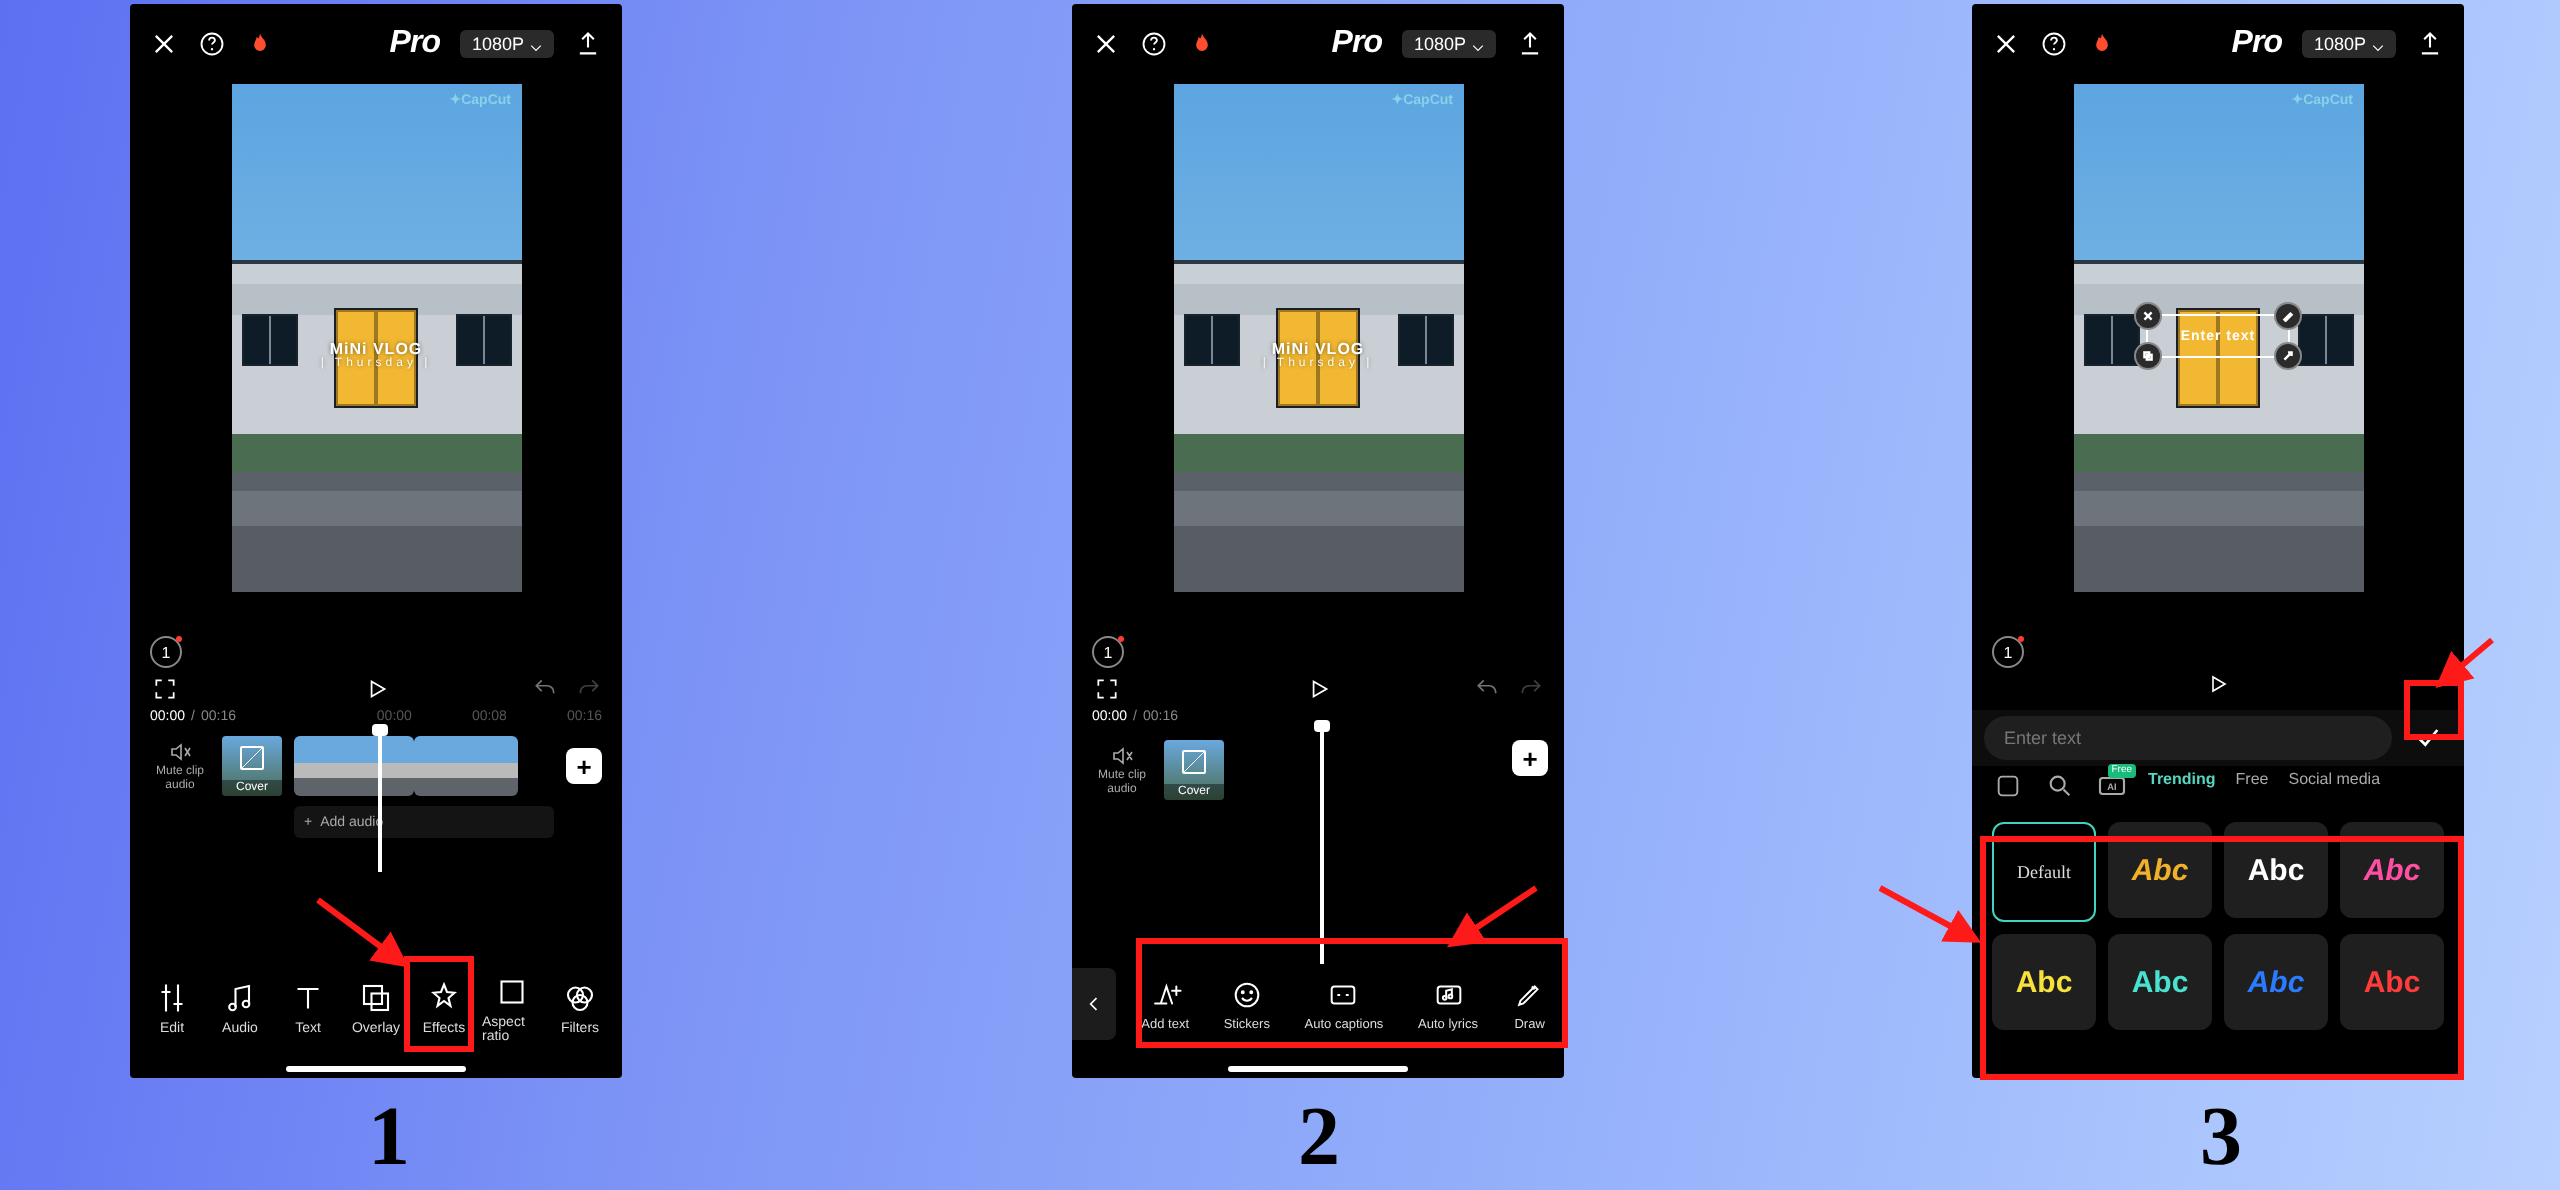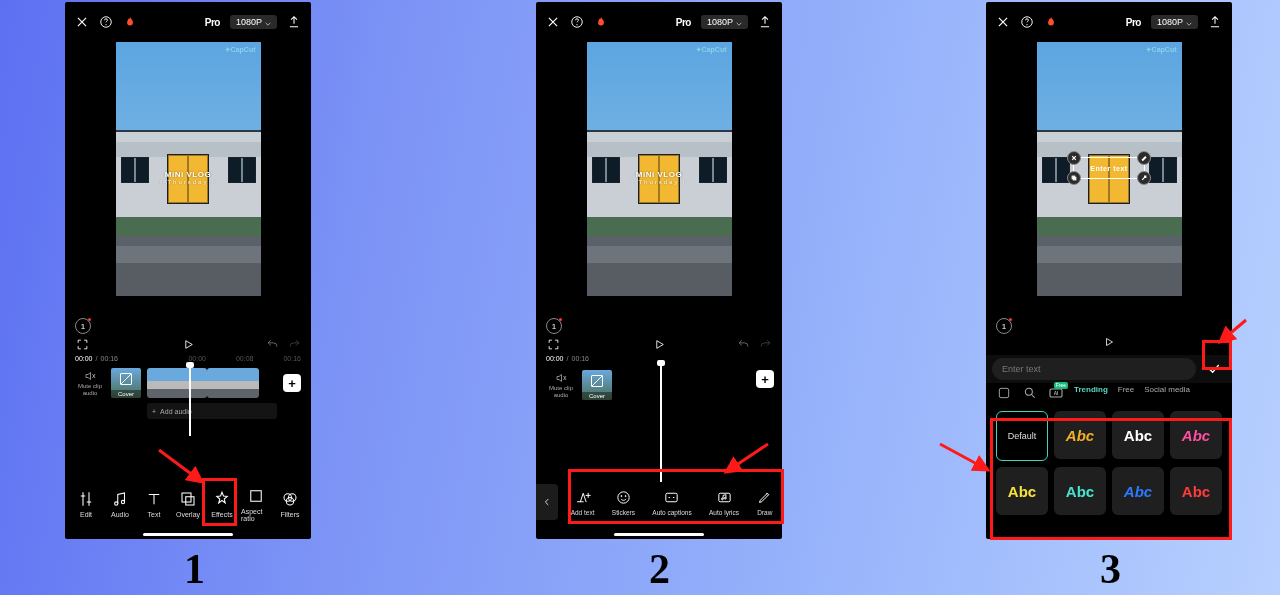--- a/index.html
+++ b/index.html
@@ -23,21 +23,21 @@
   }
   .n1{left:184px;}
   .n2{left:649px;}
   .n3{left:1100px;}
 
   
   .topbar{height:40px;display:flex;align-items:center;padding:0 10px;gap:10px;}
   .topbar .sp{flex:1;}
   .ico{width:14px;height:14px;display:flex;align-items:center;justify-content:center;color:#fff;}
   .flame{color:#ff4d2d;font-size:15px;}
-  .pro{font-weight:800;font-size:10px;letter-spacing:-0.5px;}
+  .pro{font-style:italic;font-weight:800;font-size:16px;letter-spacing:-0.5px;}
   .res{background:#2a2a2a;border-radius:3px;padding:2px 6px;font-size:9px;display:flex;align-items:flex-end;gap:3px;}
   .res svg{width:6px;height:6px;}
 
   
   .preview{position:relative;height:275px;display:flex;justify-content:center;}
   .frame{position:relative;width:145px;height:254px;background:#61a9e2;overflow:hidden;}
   .sky{position:absolute;inset:0;background:linear-gradient(#5ca5e0,#79b6e5 55%,#679a6f 55%,#4a6d52 58%);}
   .train{position:absolute;top:88px;left:0;right:0;height:85px;
     background:linear-gradient(#c8cfd5 0 12%,#b8c0c7 12% 30%,#c9cfd4 30% 100%);
     border-top:2px solid #2c3945;}
@@ -150,21 +150,21 @@
   .subt{display:flex;align-items:flex-start;gap:10px;padding:2px 10px 4px;font-size:8px;color:#aaa;}
   .subt .act{color:#56d6c1;font-weight:600;}
   .subt .sico{width:16px;height:16px;display:flex;align-items:center;justify-content:center;
     position:relative;}
   .badge{position:absolute;top:-3px;right:-4px;font-size:5px;background:#1abc7c;color:#fff;
     padding:0 2px;border-radius:2px;line-height:1.4;}
   .tgrid{display:grid;grid-template-columns:repeat(4,1fr);gap:6px;padding:6px 10px;}
   .tcell{height:48px;border-radius:6px;background:#1f1f1f;display:flex;
     align-items:center;justify-content:center;font-size:15px;font-weight:800;font-style:italic;}
   .tcell.def{background:#000;border:1.5px solid #3fd3c0;font-size:9px;font-style:normal;
-    font-weight:500;color:#ddd;}
+    font-weight:500;color:#ddd;font-family:Liberation Serif, serif;}
 
   svg{display:block;}
 </style>
 </head>
 <body>
 
 <div class="phone p1">
   <div class="topbar">
     <span class="ico">
       <svg viewBox="0 0 24 24">

